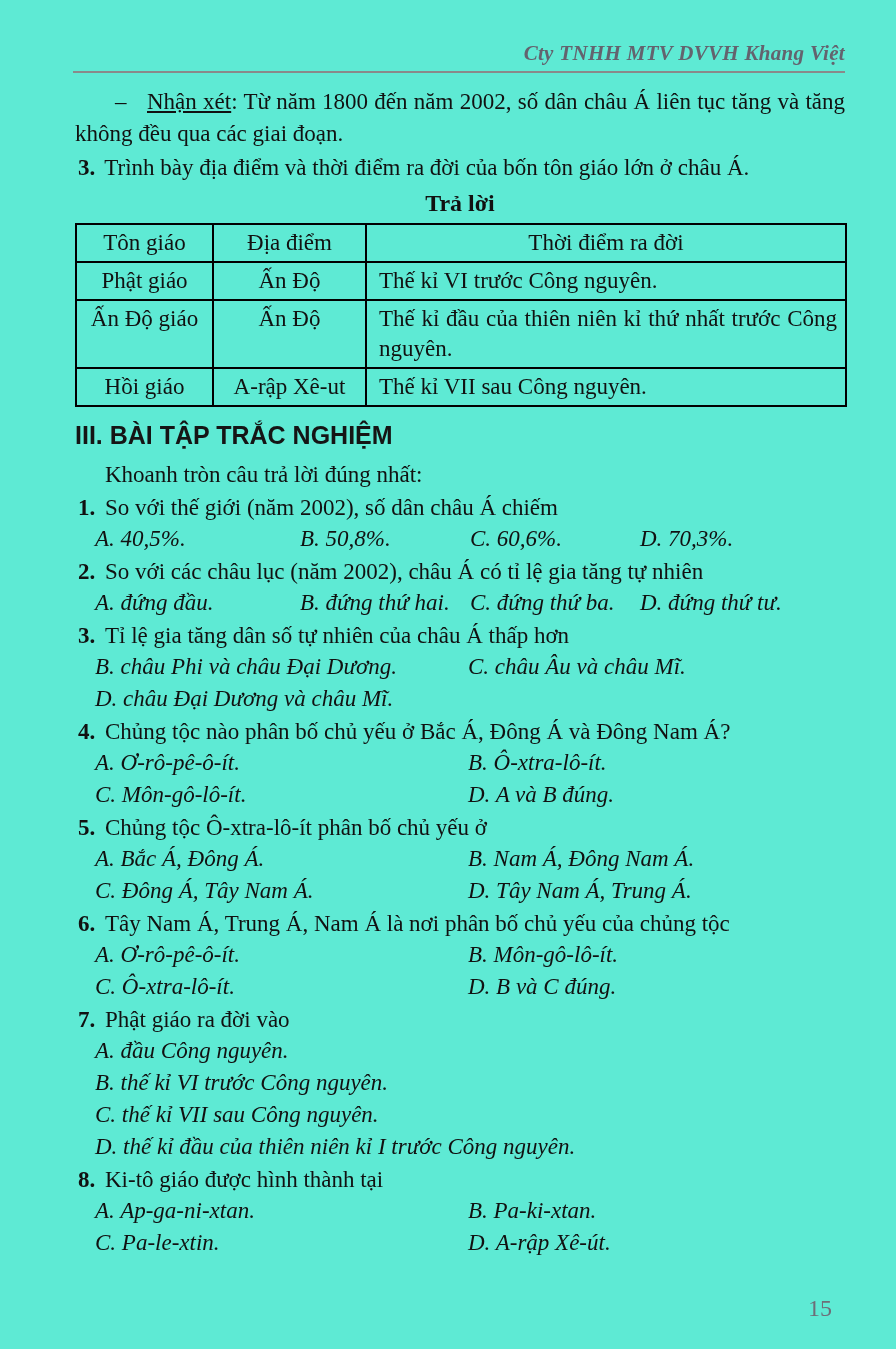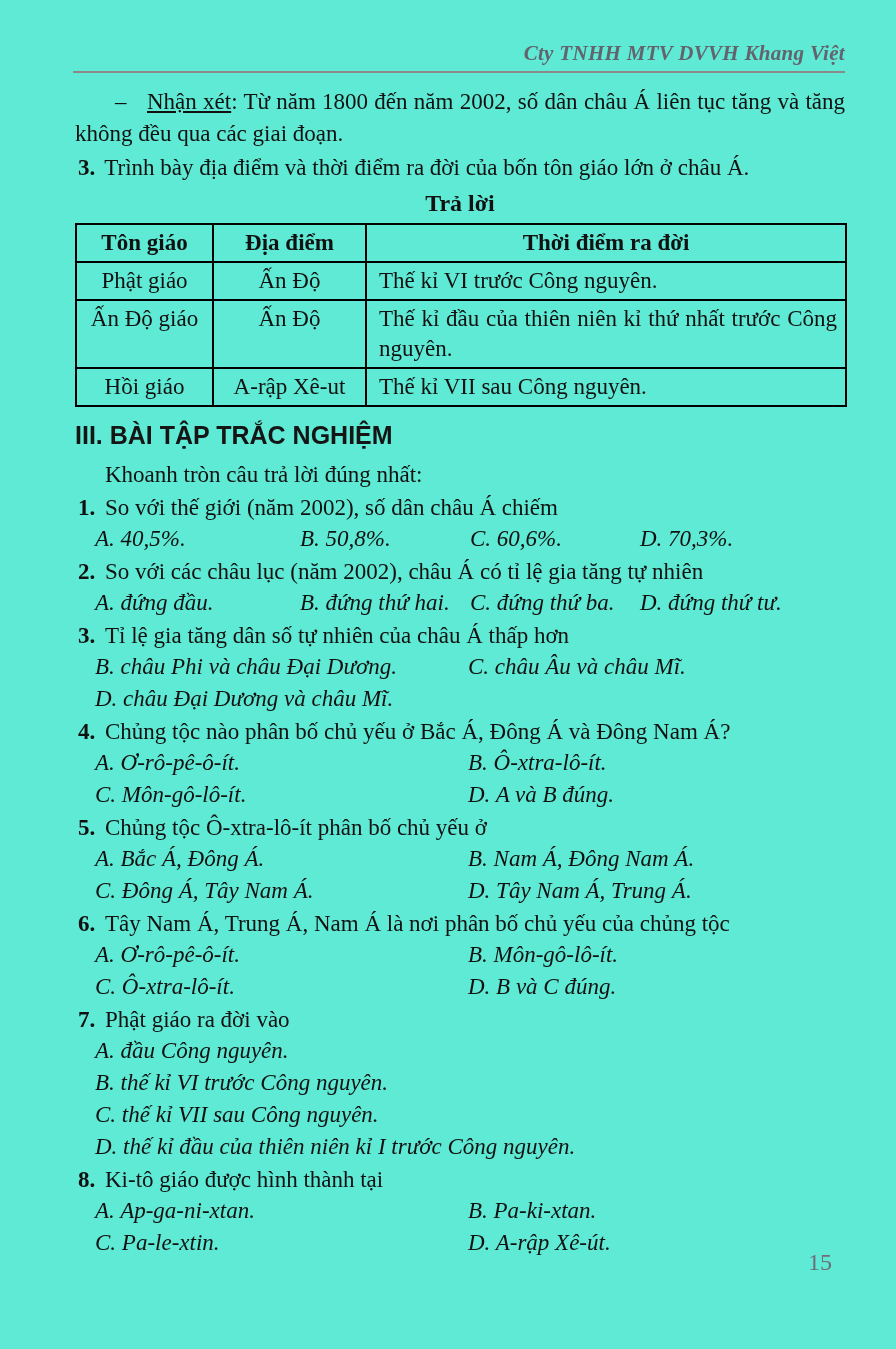--- a/index.html
+++ b/index.html
@@ -62,21 +62,21 @@
     width: 770px;
     font-size: 23px;
     table-layout: fixed;
   }
   table.answer th, table.answer td {
     border: 2px solid #000000;
     padding: 3px 8px;
     line-height: 30px;
     vertical-align: top;
   }
-  table.answer th { font-weight: bold; text-align: center; }
+  table.answer th { font-weight: normal; text-align: center; }
   table.answer td.c-center { text-align: center; }
   table.answer td.c-left { text-align: left; padding-left: 12px; }
   table.answer td.c-justify { text-align: justify; }
   
   .sec-heading {
     margin: 14px 0 10px 0;
     font-family: "Liberation Sans", sans-serif;
     font-weight: bold;
     font-size: 25px;
     line-height: 28px;
@@ -103,21 +103,21 @@
     font-weight: bold;
   }
   .options { margin-left: -10px; display: grid; row-gap: 1px; font-style: italic; }
   .options.row4  { grid-template-columns: 205px 170px 170px auto; }
   .options.grid2 { grid-template-columns: 373px auto; }
   .options.stack { grid-template-columns: auto; }
   .option { line-height: 31px; }
   
   .page-number {
     position: absolute;
-    top: 1249px;
+    top: 1295px;
     right: 64px;
     font-size: 24px;
     color: #6e6e78;
   }
 </style>
 </head>
 <body>
 
 <div class="page">
 

